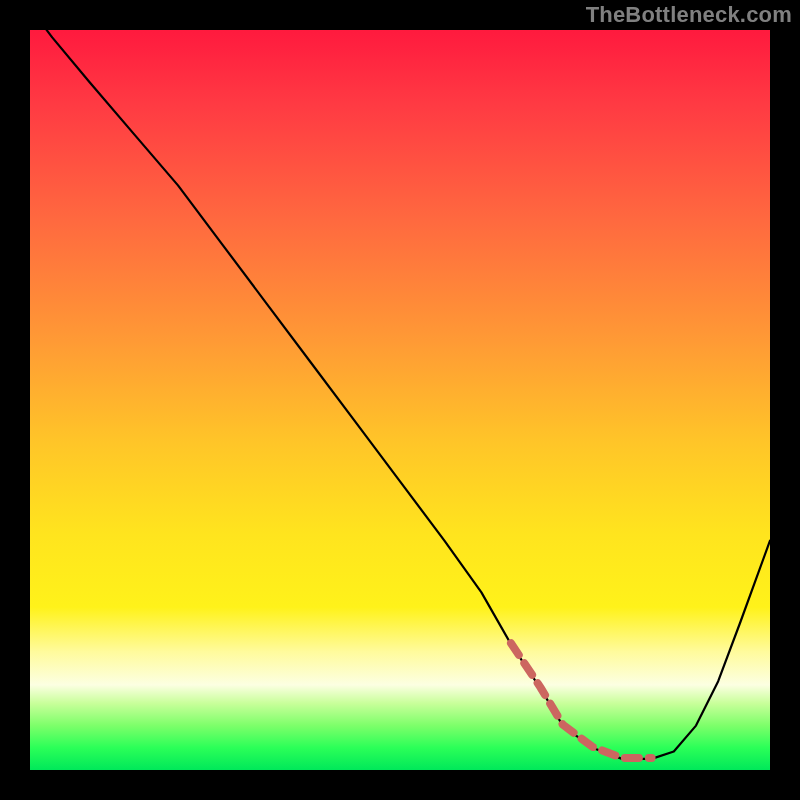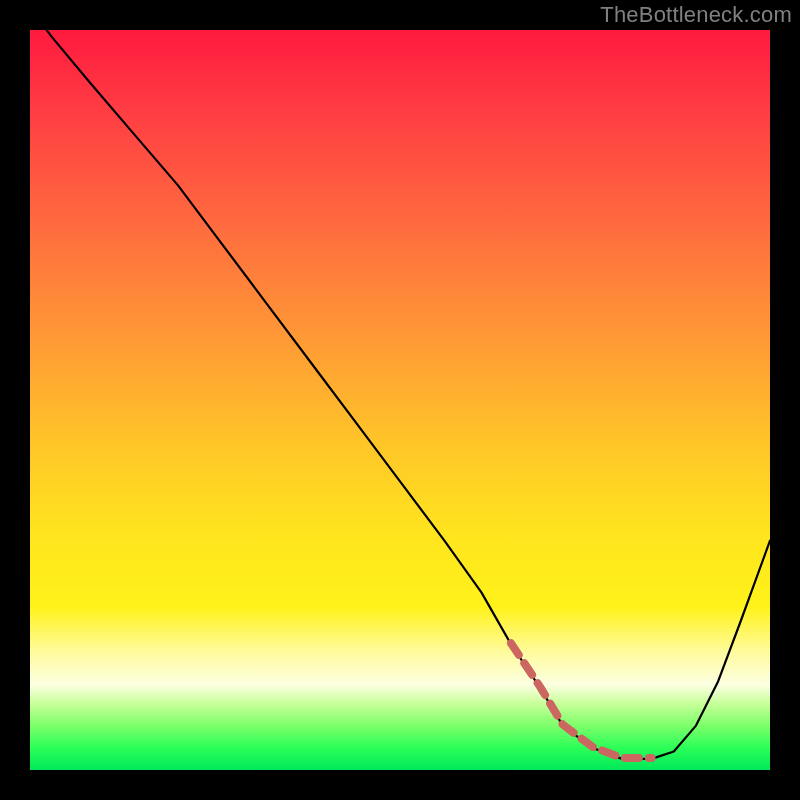--- a/index.html
+++ b/index.html
@@ -10,21 +10,21 @@
     background: #000;
     overflow: hidden;
     font-family: Arial, Helvetica, sans-serif;
   }
   .watermark {
     position: absolute;
     top: 2px;
     right: 8px;
     color: #808080;
     font-size: 22px;
-    font-weight: 400;
+    font-weight: 700;
     z-index: 20;
     letter-spacing: 0.2px;
   }
   .frame {
     position: absolute;
     top: 30px;
     left: 30px;
     width: 740px;
     height: 740px;
     background: #000;

